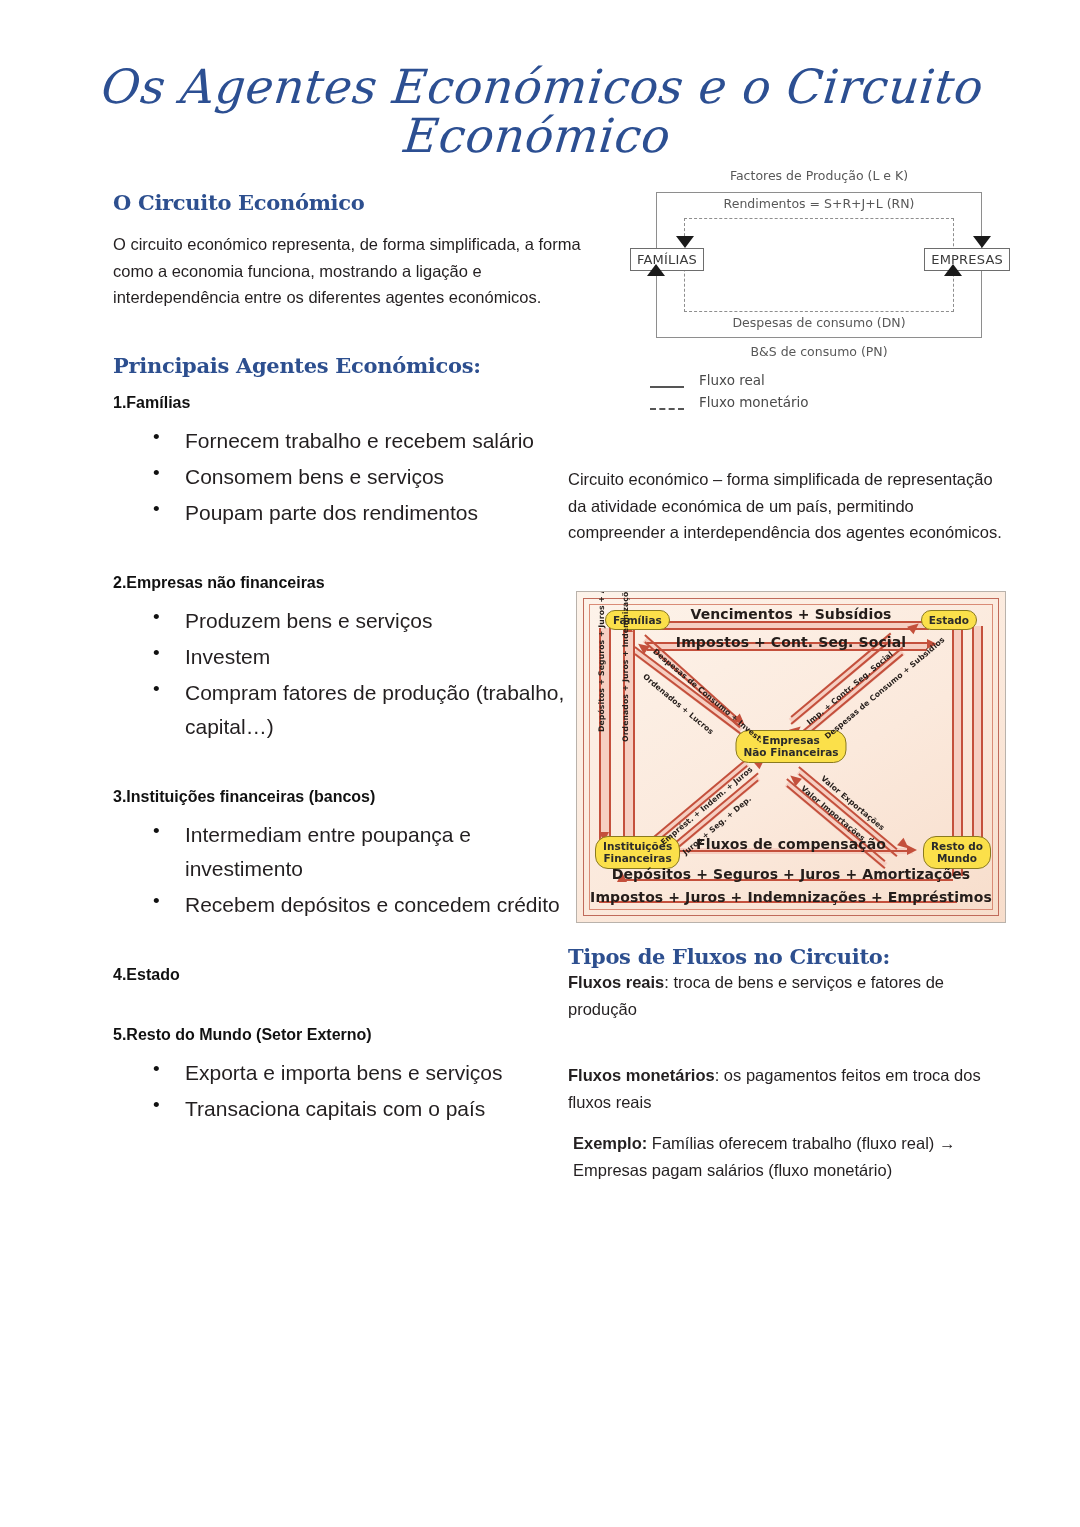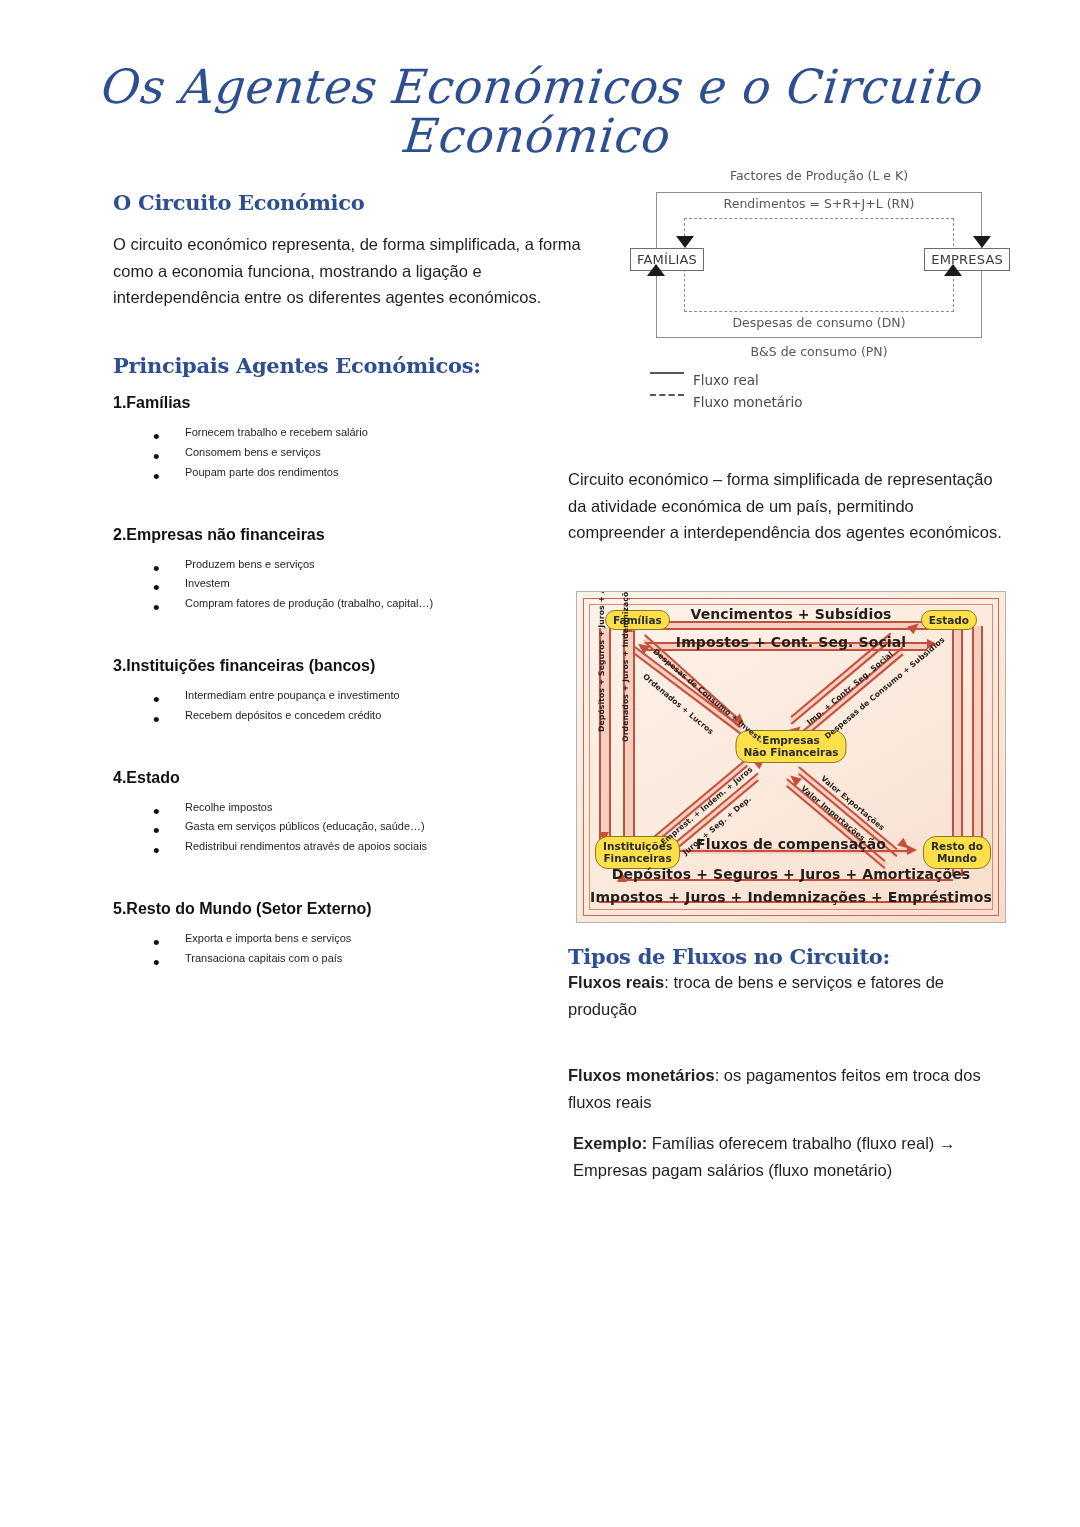--- a/index.html
+++ b/index.html
@@ -36,21 +36,21 @@
   }
   .para{
     font-size:16.5px;line-height:1.62;margin:0;color:#231f20;
   }
   .num-head{
     font-size:16px;font-weight:700;margin:0;color:#111;
   }
   ul.bl{list-style:none;margin:12px 0 0 0;padding:0;}
   ul.bl li{
     position:relative;padding-left:72px;
-    font-size:11px;line-height:1.62;margin-bottom:2px;
+    font-size:21px;line-height:1.62;margin-bottom:2px;
   }
   ul.bl li::before{
     content:"\2022";position:absolute;left:40px;top:-1px;
     font-size:19px;line-height:1.5;color:#111;
   }
   .gap-l{height:42px;}
 
   
   .dia1{
     position:absolute;left:638px;top:168px;width:362px;height:196px;
@@ -78,21 +78,21 @@
   }
   .node1.fam{left:-8px;}
   .node1.emp{right:-10px;}
   .tri{position:absolute;width:0;height:0;}
   .tri.down{border-left:9px solid transparent;border-right:9px solid transparent;border-top:12px solid #1a1a1a;}
   .tri.up{border-left:9px solid transparent;border-right:9px solid transparent;border-bottom:12px solid #1a1a1a;}
 
   
   .legend{position:absolute;left:650px;top:372px;font-size:13.5px;color:#4a4a4a;
           font-family:"DejaVu Sans", sans-serif;}
-  .legend .row{display:flex;align-items:flex-start;gap:9px;margin-bottom:6px;}
+  .legend .row{display:flex;align-items:flex-end;gap:15px;margin-bottom:6px;}
   .lg-solid{display:inline-block;width:34px;border-bottom:2px solid #555;}
   .lg-dash{display:inline-block;width:34px;border-bottom:2px dashed #555;}
 
   
   .rp{position:absolute;left:568px;top:466px;width:440px;font-size:16.5px;line-height:1.62;}
   .rp b{font-weight:400;}
 
   
   .dia2{
     position:absolute;left:576px;top:591px;width:428px;height:330px;
@@ -164,25 +164,20 @@
 
     <p class="num-head">3.Instituições financeiras (bancos)</p>
     <ul class="bl">
       <li>Intermediam entre poupança e investimento</li>
       <li>Recebem depósitos e concedem crédito</li>
     </ul>
 
     <div class="gap-l"></div>
 
     <p class="num-head">4.Estado</p>
-    <ul class="bl">
-      <li>Recolhe impostos</li>
-      <li>Gasta em serviços públicos (educação, saúde…)</li>
-      <li>Redistribui rendimentos através de apoios sociais</li>
-    </ul>
 
     <div class="gap-l"></div>
 
     <p class="num-head">5.Resto do Mundo (Setor Externo)</p>
     <ul class="bl">
       <li>Exporta e importa bens e serviços</li>
       <li>Transaciona capitais com o país</li>
     </ul>
 
   </div>

